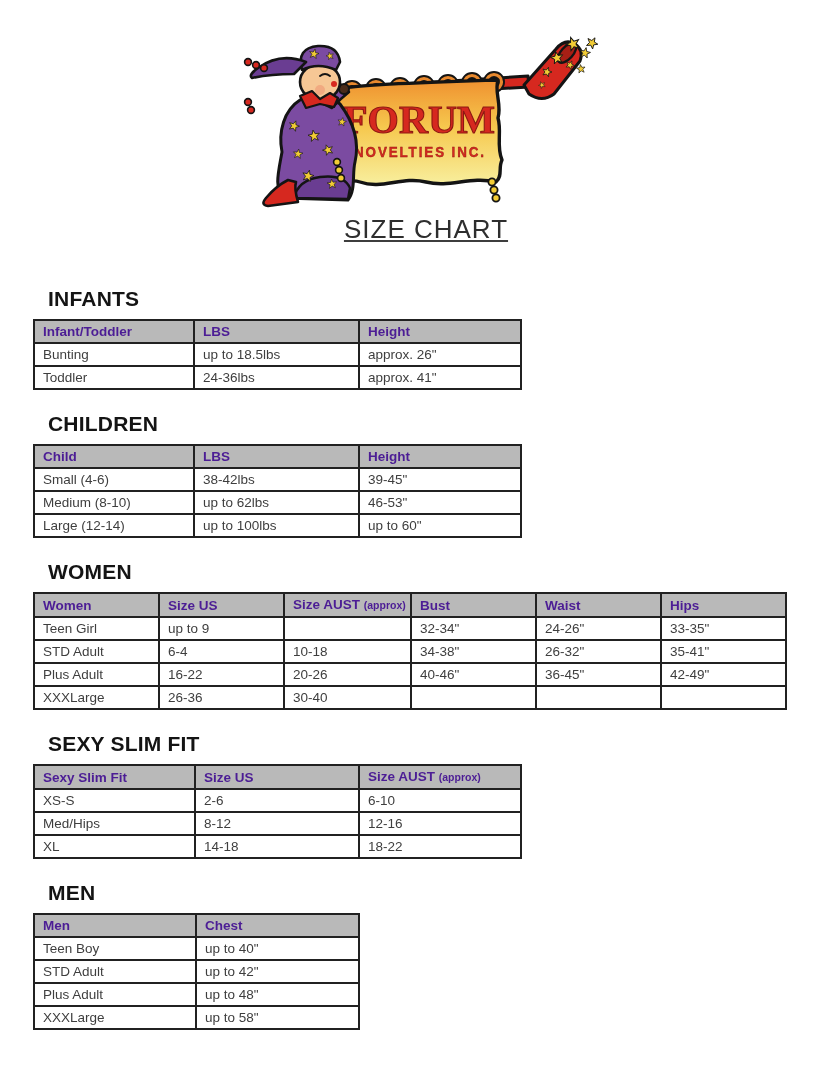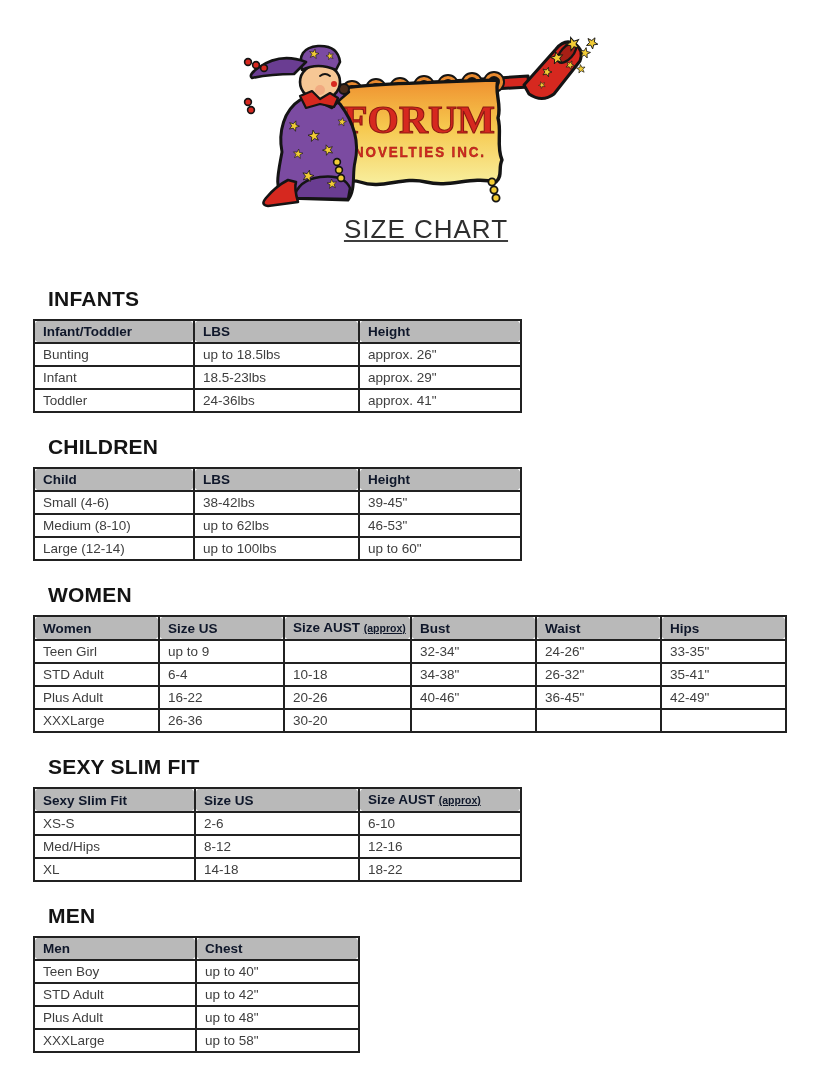--- a/index.html
+++ b/index.html
@@ -29,24 +29,24 @@
   }
   .size-section:first-child .section-title { margin-top:42px; }
   table.size-table { border-collapse:collapse; table-layout:fixed; }
   .size-table th, .size-table td {
     border:2px solid #212121;
     font-size:13.5px; line-height:17px;
     padding:2px 8px; text-align:left; vertical-align:middle;
     overflow:hidden; white-space:nowrap;
   }
   .size-table th {
-    background:#b9b9b9; color:#0f172a; font-weight:700; height:17px;border-radius:7px;
+    background:#b9b9b9; color:#4c1d95; font-weight:700; height:17px;
   }
   .size-table td { color:#3e3e3e; height:22px; }
-  .approx { font-size:10.5px; font-weight:700;text-decoration:underline; }
+  .approx { font-size:10.5px; font-weight:700; }
 
   
   .brand-name {
     font-family:"Liberation Serif", serif;
     font-weight:700; font-size:40px;
     fill:#d6281f; stroke:#8c1812; stroke-width:1.1px;
   }
   .brand-sub {
     font-family:"Liberation Sans", sans-serif;
     font-weight:700; font-size:14px; letter-spacing:2px;
@@ -193,25 +193,20 @@
               <th>Height</th>
             </tr>
           </thead>
           <tbody>
             <tr>
               <td>Bunting</td>
               <td>up to 18.5lbs</td>
               <td>approx. 26"</td>
             </tr>
             <tr>
-              <td>Infant</td>
-              <td>18.5-23lbs</td>
-              <td>approx. 29"</td>
-            </tr>
-            <tr>
               <td>Toddler</td>
               <td>24-36lbs</td>
               <td>approx. 41"</td>
             </tr>
           </tbody>
         </table>
       </section>
       <section class="size-section">
         <h2 class="section-title">CHILDREN</h2>
         <table class="size-table" style="width: 487px; padding-left: 20px;">
@@ -288,21 +283,21 @@
               <td>Plus Adult</td>
               <td>16-22</td>
               <td>20-26</td>
               <td>40-46"</td>
               <td>36-45"</td>
               <td>42-49"</td>
             </tr>
             <tr>
               <td>XXXLarge</td>
               <td>26-36</td>
-              <td>30-20</td>
+              <td>30-40</td>
               <td></td>
               <td></td>
               <td></td>
             </tr>
           </tbody>
         </table>
       </section>
       <section class="size-section">
         <h2 class="section-title">SEXY SLIM FIT</h2>
         <table class="size-table" style="width: 487px;">

